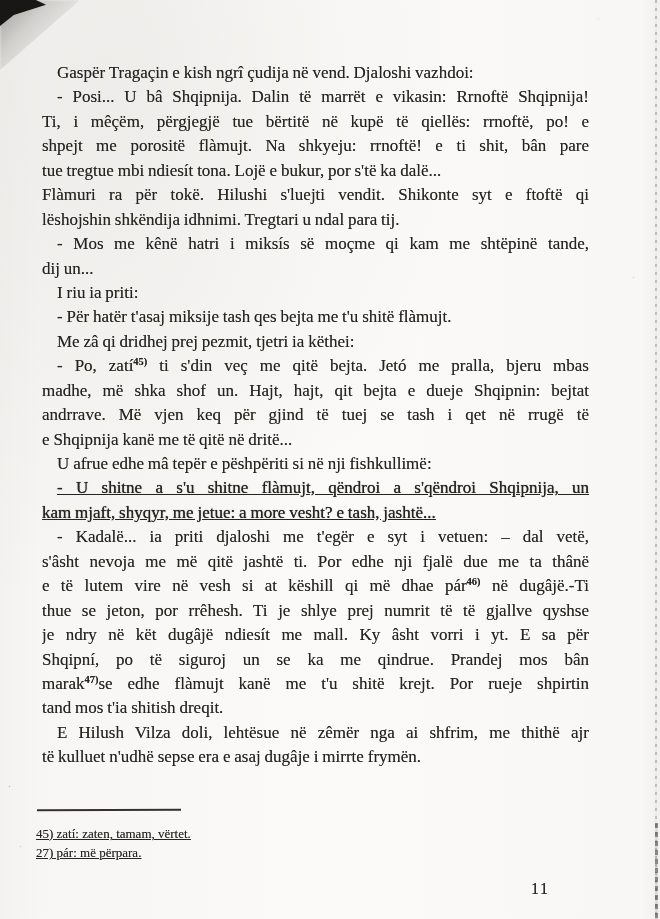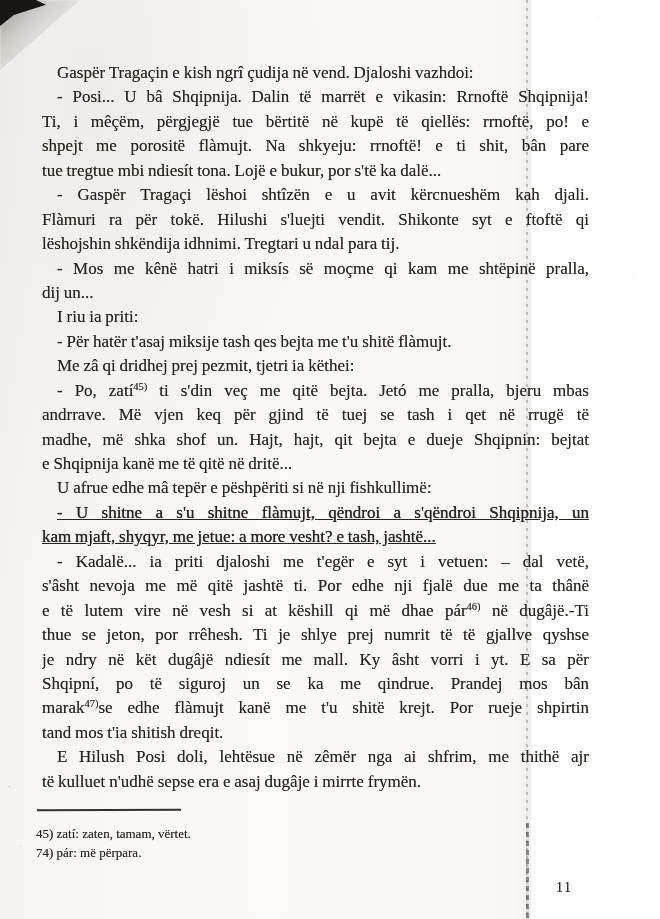--- a/index.html
+++ b/index.html
@@ -4,21 +4,21 @@
 <style>
   html, body { margin: 0; padding: 0; }
   body {
     width: 660px; height: 919px;
     font-family: "Liberation Serif", "DejaVu Serif", serif;
     background: #ffffff;
     overflow: hidden;
   }
   .scan-page {
     position: relative;
-    width: 531px; height: 919px;
+    width: 660px; height: 919px;
     background:
       radial-gradient(ellipse at 18% 10%, rgba(190,188,182,0.18), rgba(0,0,0,0) 45%),
       linear-gradient(90deg, #f3f2ef 0%, #f7f6f4 6%, #fbfaf8 50%, #f8f7f5 97%, #f1f0ee 100%);
     color: #26241f;
   }
   
   .corner-smudge-dark {
     position: absolute; left: 0; top: 0; width: 46px; height: 26px;
     background: #181715;
     clip-path: polygon(0 0, 78% 0, 100% 18%, 30% 58%, 0 100%);
@@ -57,35 +57,36 @@
     word-spacing: -0.4px;
     text-shadow: 0 0 0.35px rgba(45,43,38,0.55);
   }
   .para { margin: 0; }
   .para.emph { text-shadow: 0 0 0.8px rgba(30,28,24,0.9); text-decoration: underline; }
   .line { text-align: justify; text-align-last: justify; height: 24.45px; overflow: hidden; }
   .line.first { text-indent: 15px; }
   .line.last { text-align-last: auto; }
   .line sup {
     font-size: 10.5px; line-height: 0;
-    position: relative; top: -6px; vertical-align: baseline;
+    position: relative; top: -6px; vertical-align: baseline; font-weight: bold;
   }
   
   .footnote-rule {
     position: absolute; left: 37px; top: 809px; width: 144px; height: 2px;
     background: #34312c; transform: rotate(-0.25deg);
   }
   .footnotes {
     position: absolute; left: 36px; top: 824px; width: 560px;
     font-size: 13px; line-height: 19.3px;
     text-shadow: 0 0 0.3px rgba(45,43,38,0.5);
+    text-decoration: underline;
   }
   .page-number {
-    position: absolute; left: 556px; top: 880px;
-    font-size: 14px; letter-spacing: 1.5px;
+    position: absolute; left: 531px; top: 880px;
+    font-size: 16px; letter-spacing: 1.5px;
     text-shadow: 0 0 0.4px rgba(45,43,38,0.6);
   }
 </style>
 </head>
 <body>
 
 <div class="scan-page">
   <div class="corner-smudge-fade"></div>
   <div class="corner-smudge-dark"></div>
   <div class="edge-stripe-right"></div>
@@ -96,66 +97,65 @@
       <div class="para">
         <div class="line first last">Gaspër Tragaçin e kish ngrî çudija në vend. Djaloshi vazhdoi:</div>
       </div>
       <div class="para">
         <div class="line first">- Posi... U bâ Shqipnija. Dalin të marrët e vikasin: Rrnoftë Shqipnija!</div>
         <div class="line">Ti, i mêçëm, përgjegjë tue bërtitë në kupë të qiellës: rrnoftë, po! e</div>
         <div class="line">shpejt me porositë flàmujt. Na shkyeju: rrnoftë! e ti shit, bân pare</div>
         <div class="line last">tue tregtue mbi ndiesít tona. Lojë e bukur, por s'të ka dalë...</div>
       </div>
       <div class="para">
-        <div class="line first">- Gaspër Tragaçi lëshoi shtîzën e u avit kërcnueshëm kah djali.</div>
         <div class="line">Flàmuri ra për tokë. Hilushi s'luejti vendit. Shikonte syt e ftoftë qi</div>
         <div class="line last">lëshojshin shkëndija idhnimi. Tregtari u ndal para tij.</div>
       </div>
       <div class="para">
-        <div class="line first">- Mos me kênë hatri i miksís së moçme qi kam me shtëpinë pralla,</div>
+        <div class="line first">- Mos me kênë hatri i miksís së moçme qi kam me shtëpinë tande,</div>
         <div class="line last">dij un...</div>
       </div>
       <div class="para">
         <div class="line first last">I riu ia priti:</div>
       </div>
       <div class="para">
         <div class="line first last">- Për hatër t'asaj miksije tash qes bejta me t'u shitë flàmujt.</div>
       </div>
       <div class="para">
         <div class="line first last">Me zâ qi dridhej prej pezmit, tjetri ia këthei:</div>
       </div>
       <div class="para">
         <div class="line first">- Po, zatí<sup>45)</sup> ti s'din veç me qitë bejta. Jetó me pralla, bjeru mbas</div>
+        <div class="line">madhe, më shka shof un. Hajt, hajt, qit bejta e dueje Shqipnin: bejtat</div>
         <div class="line">andrrave. Më vjen keq për gjind të tuej se tash i qet në rrugë të</div>
-        <div class="line">madhe, më shka shof un. Hajt, hajt, qit bejta e dueje Shqipnin: bejtat</div>
         <div class="line last">e Shqipnija kanë me të qitë në dritë...</div>
       </div>
       <div class="para">
         <div class="line first last">U afrue edhe mâ tepër e pëshpëriti si në nji fishkullimë:</div>
       </div>
       <div class="para emph">
         <div class="line first">- U shitne a s'u shitne flàmujt, qëndroi a s'qëndroi Shqipnija, un</div>
         <div class="line last">kam mjaft, shyqyr, me jetue: a more vesht? e tash, jashtë...</div>
       </div>
       <div class="para">
         <div class="line first">- Kadalë... ia priti djaloshi me t'egër e syt i vetuen: – dal vetë,</div>
         <div class="line">s'âsht nevoja me më qitë jashtë ti. Por edhe nji fjalë due me ta thânë</div>
         <div class="line">e të lutem vire në vesh si at këshill qi më dhae pár<sup>46)</sup> në dugâjë.-Ti</div>
         <div class="line">thue se jeton, por rrêhesh. Ti je shlye prej numrit të të gjallve qyshse</div>
         <div class="line">je ndry në kët dugâjë ndiesít me mall. Ky âsht vorri i yt. E sa për</div>
         <div class="line">Shqipní, po të siguroj un se ka me qindrue. Prandej mos bân</div>
         <div class="line">marak<sup>47)</sup>se edhe flàmujt kanë me t'u shitë krejt. Por rueje shpirtin</div>
         <div class="line last">tand mos t'ia shitish dreqit.</div>
       </div>
       <div class="para">
-        <div class="line first">E Hilush Posi doli, lehtësue në zêmër nga ai shfrim, me thithë ajr</div>
+        <div class="line first">E Hilush Vilza doli, lehtësue në zêmër nga ai shfrim, me thithë ajr</div>
         <div class="line last">të kulluet n'udhë sepse era e asaj dugâje i mirrte frymën.</div>
       </div>
     </div>
 
   <div class="footnote-rule"></div>
   <div class="footnotes">
       <div class="fn-line">45) zatí: zaten, tamam, vërtet.</div>
-      <div class="fn-line">74) pár: më përpara.</div>
+      <div class="fn-line">27) pár: më përpara.</div>
     </div>
 
   <div class="page-number">11</div>
 </div>
 
 </body></html>

